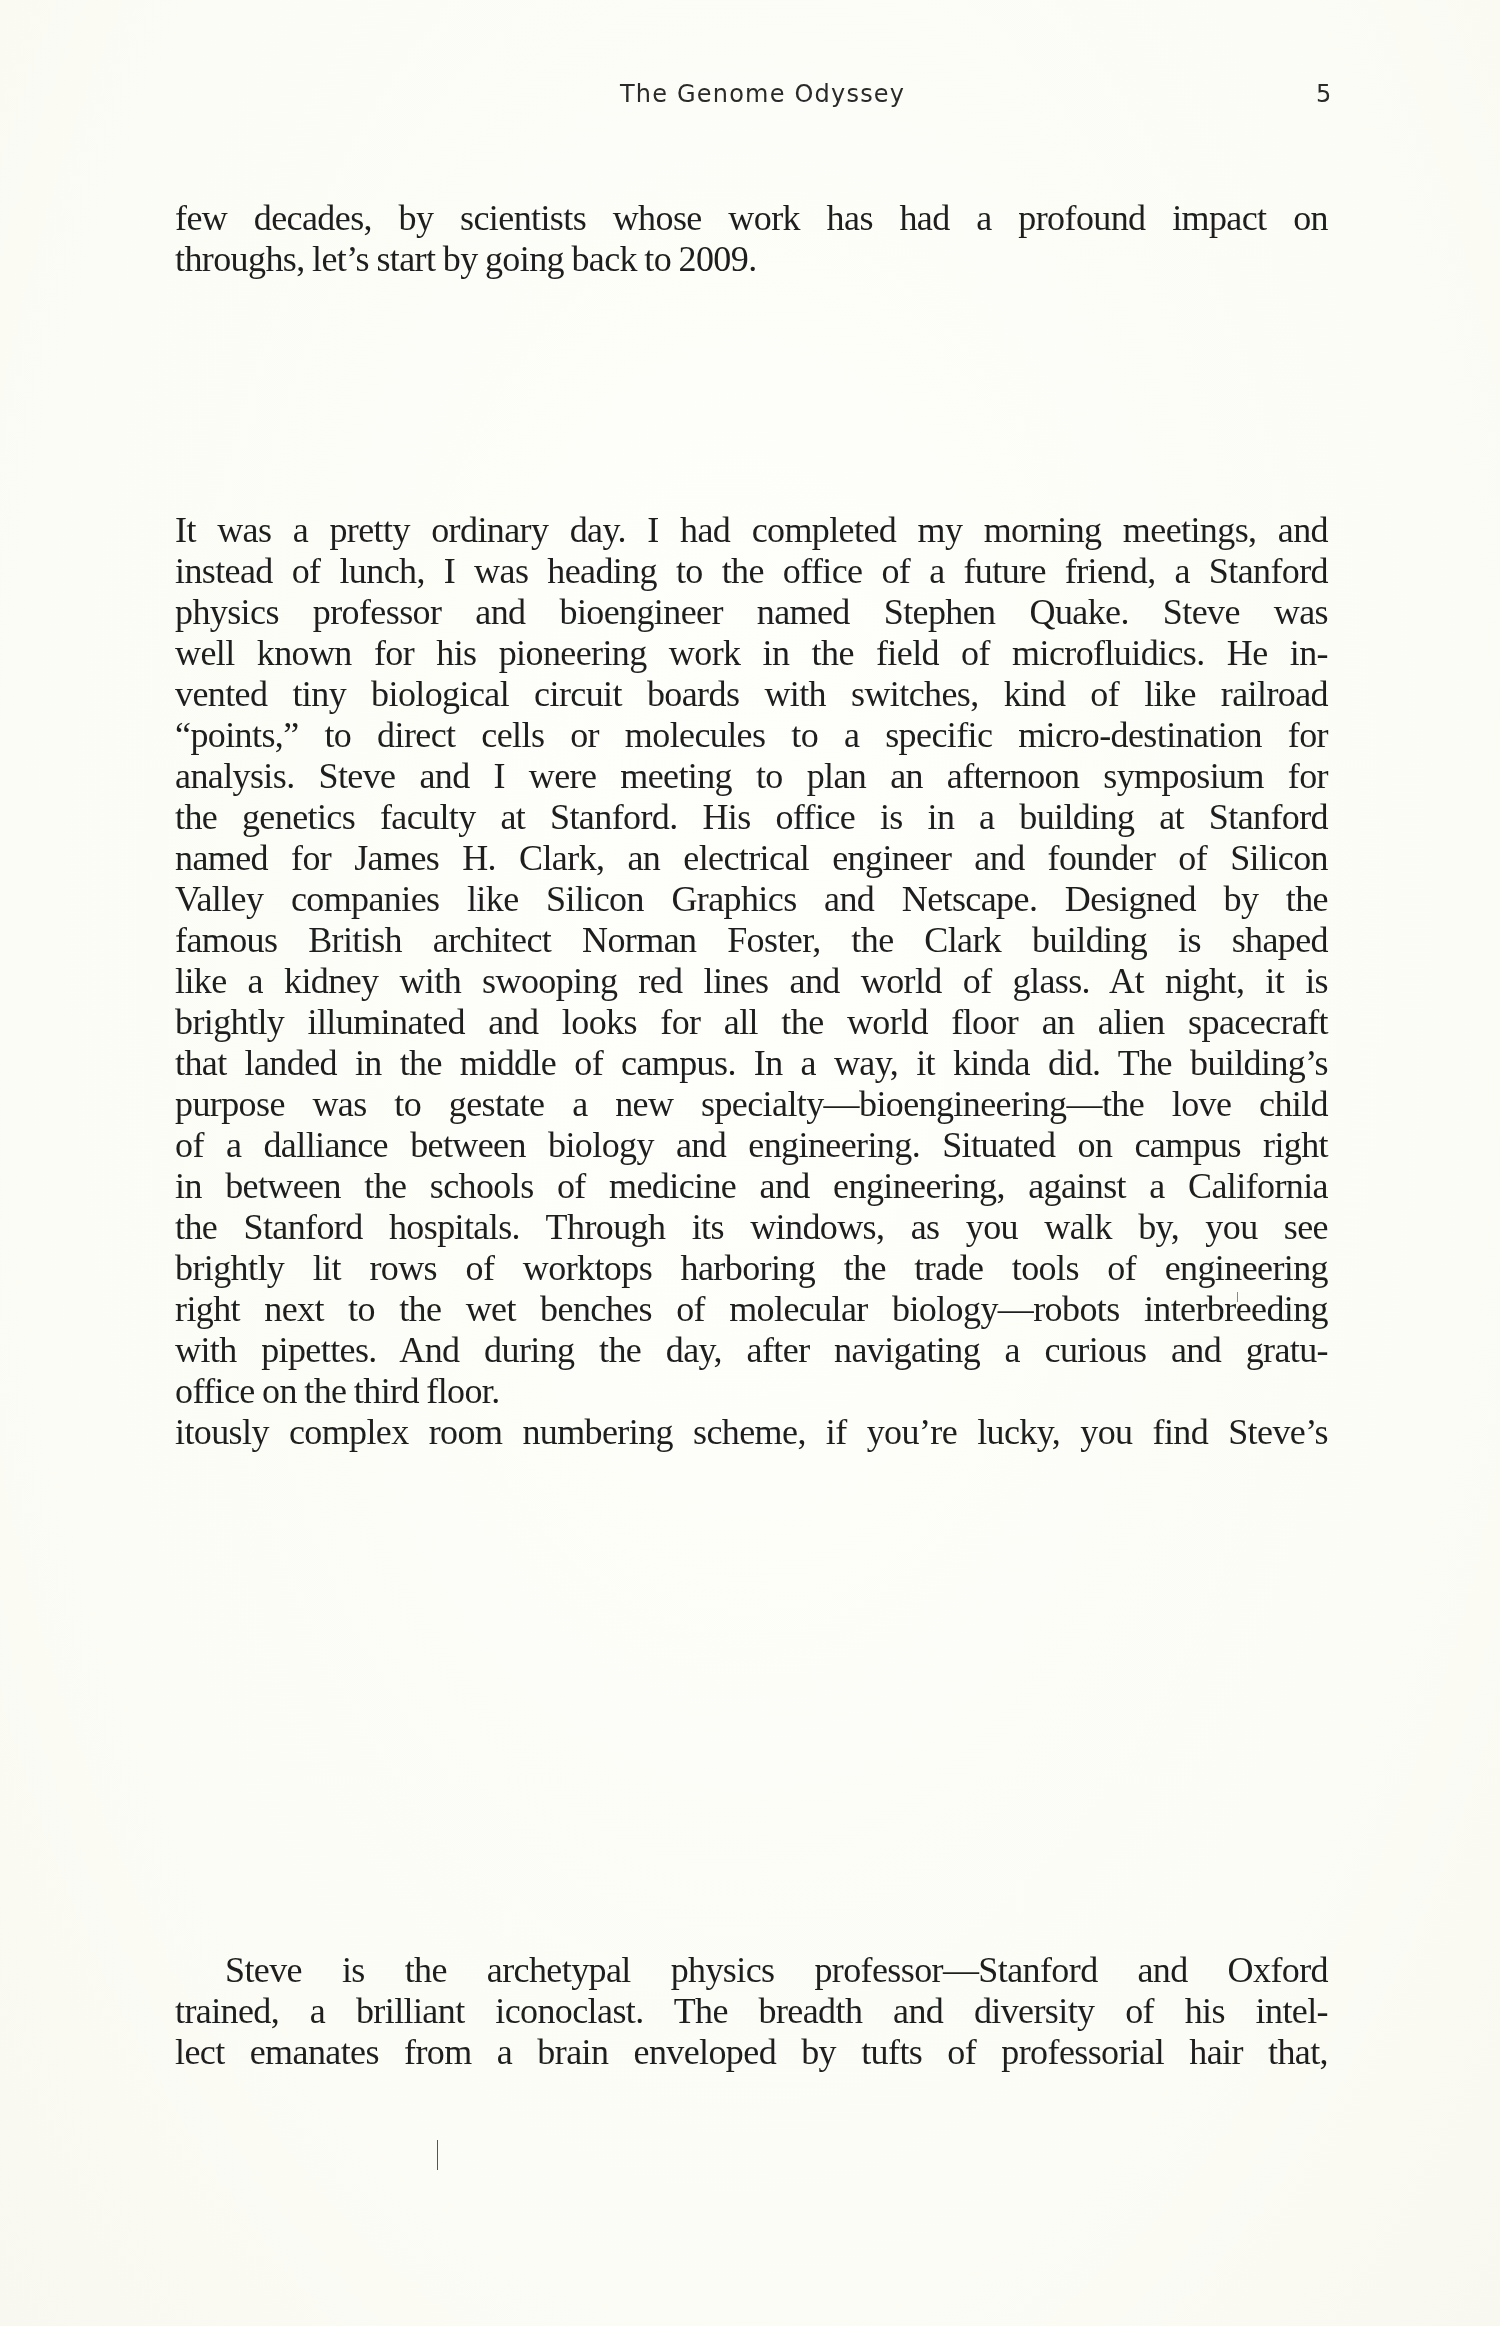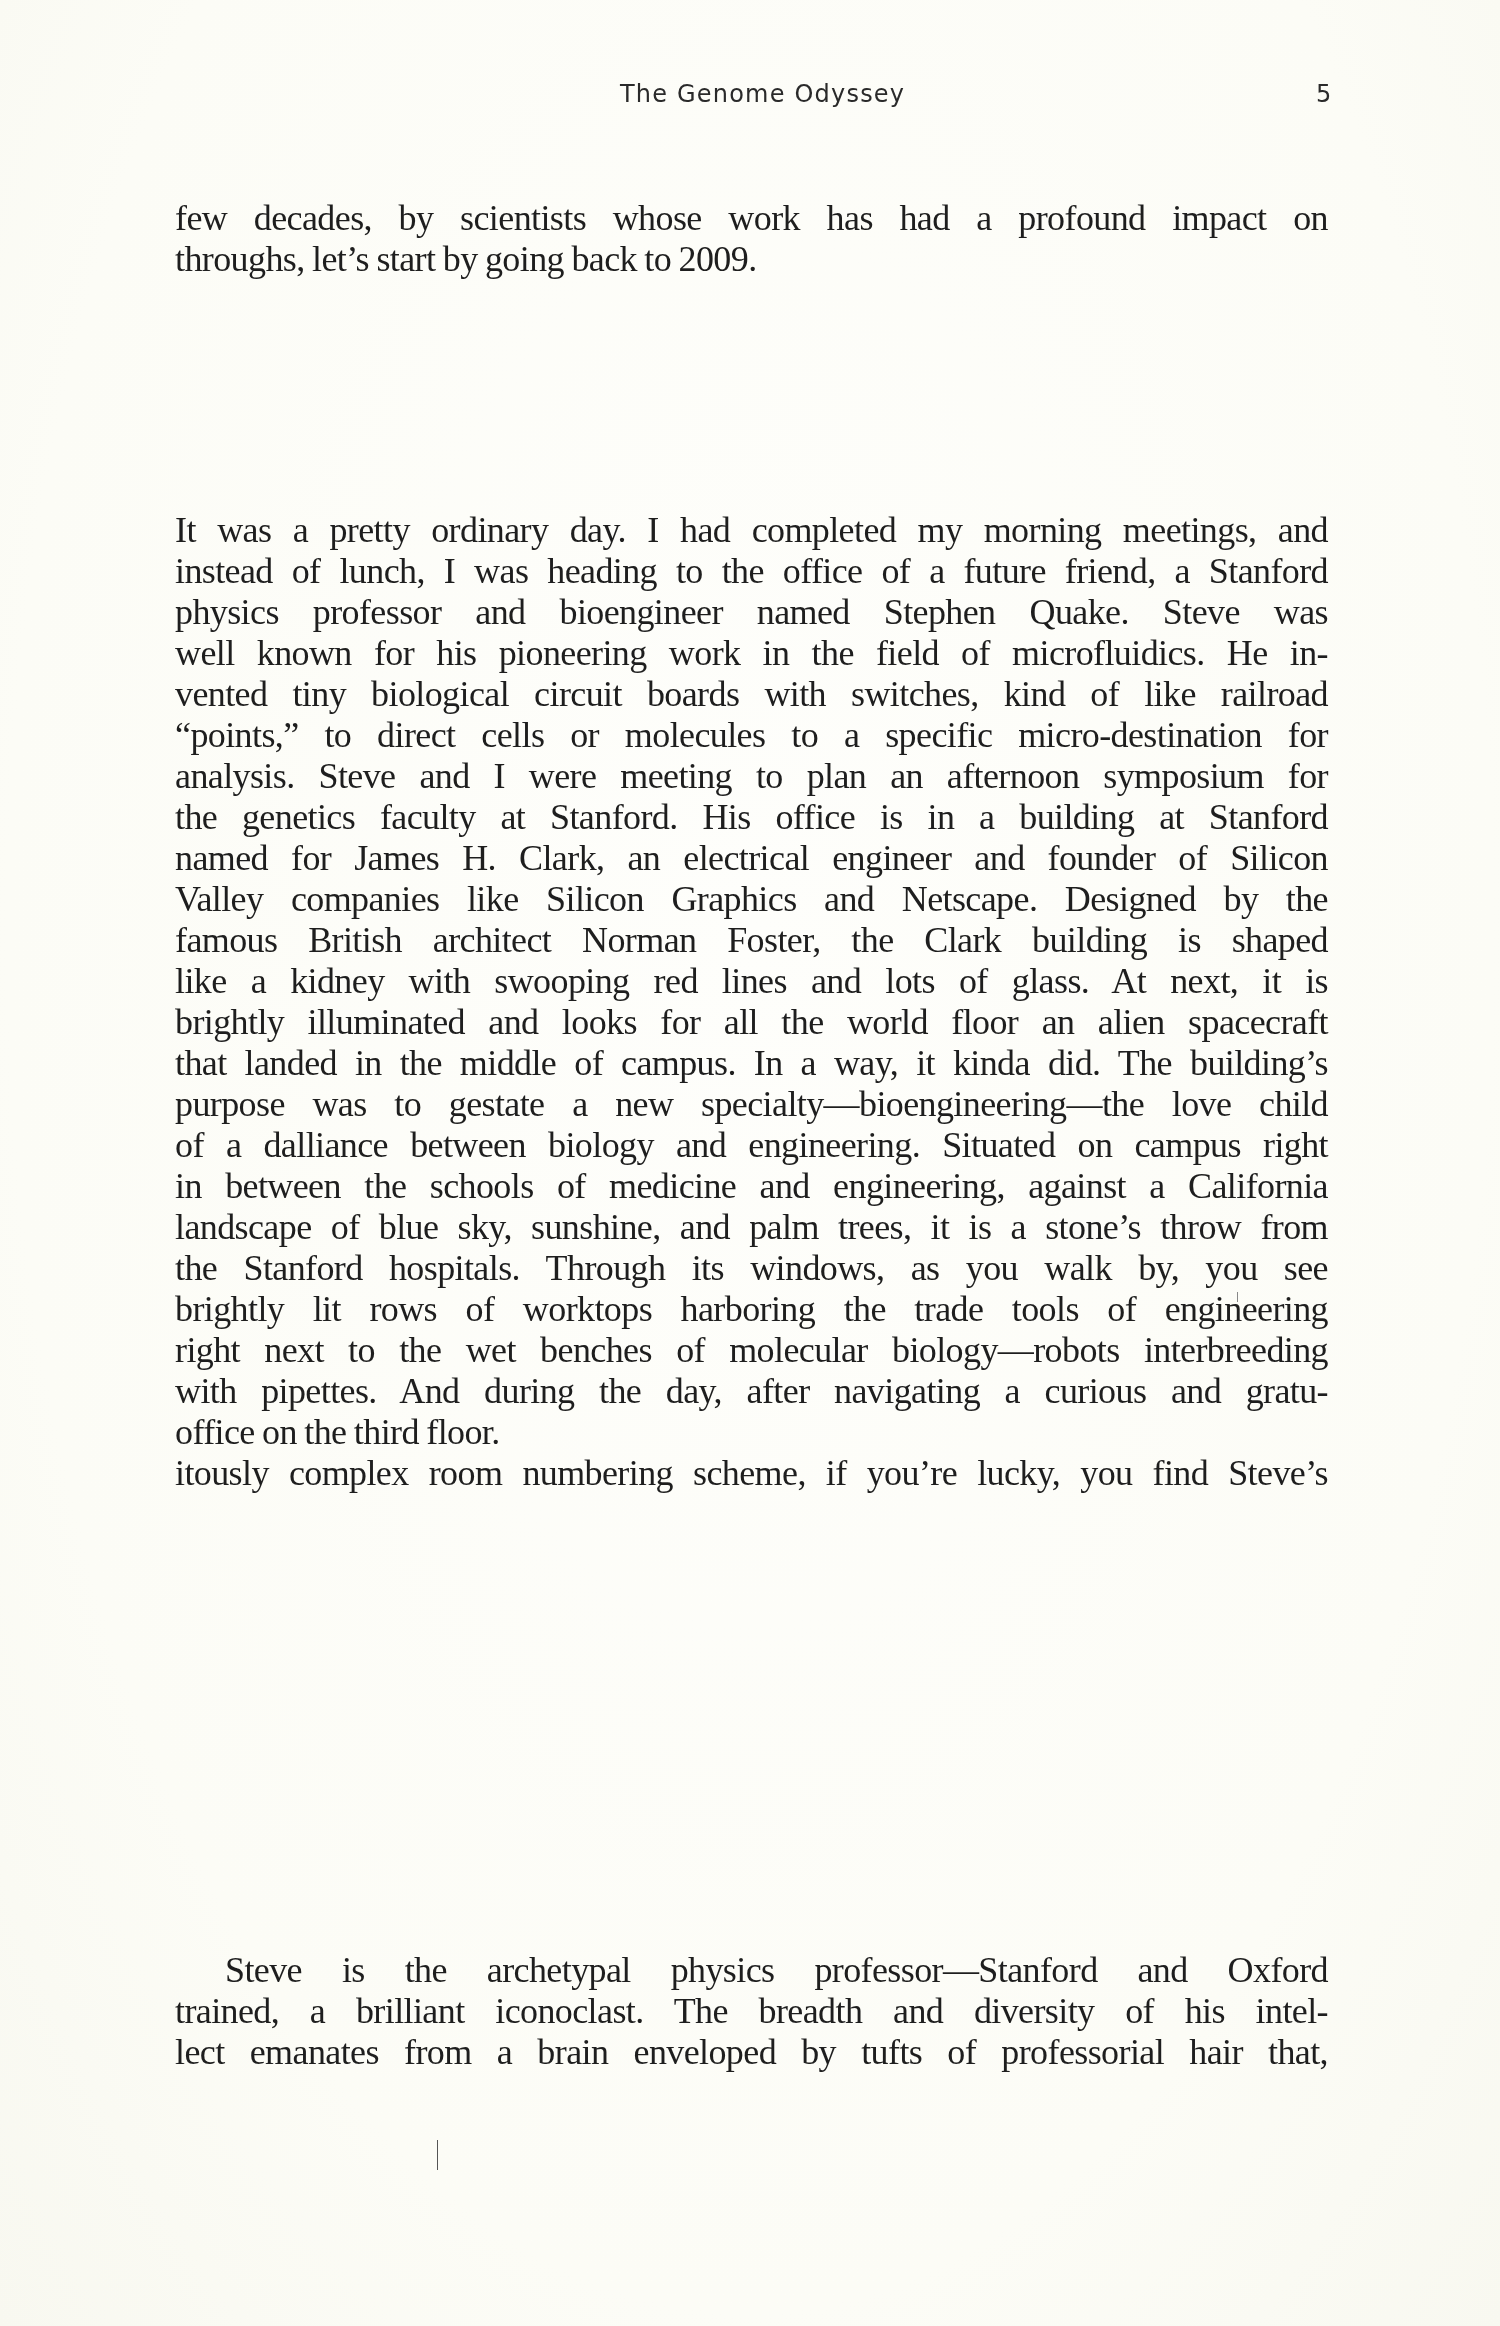--- a/index.html
+++ b/index.html
@@ -95,27 +95,26 @@
     <span class="line">instead of lunch, I was heading to the office of a future friend, a Stanford</span>
     <span class="line">physics professor and bioengineer named Stephen Quake. Steve was</span>
     <span class="line">well known for his pioneering work in the field of microfluidics. He in-</span>
     <span class="line">vented tiny biological circuit boards with switches, kind of like railroad</span>
     <span class="line">“points,” to direct cells or molecules to a specific micro-destination for</span>
     <span class="line">analysis. Steve and I were meeting to plan an afternoon symposium for</span>
     <span class="line">the genetics faculty at Stanford. His office is in a building at Stanford</span>
     <span class="line">named for James H. Clark, an electrical engineer and founder of Silicon</span>
     <span class="line">Valley companies like Silicon Graphics and Netscape. Designed by the</span>
     <span class="line">famous British architect Norman Foster, the Clark building is shaped</span>
-    <span class="line">like a kidney with swooping red lines and lots of glass. At next, it is</span>
+    <span class="line">like a kidney with swooping red lines and world of glass. At night, it is</span>
     <span class="line">brightly illuminated and looks for all the world floor an alien spacecraft</span>
     <span class="line">that landed in the middle of campus. In a way, it kinda did. The building’s</span>
     <span class="line">purpose was to gestate a new specialty—bioengineering—the love child</span>
     <span class="line">of a dalliance between biology and engineering. Situated on campus right</span>
     <span class="line">in between the schools of medicine and engineering, against a California</span>
-    <span class="line">landscape of blue sky, sunshine, and palm trees, it is a stone’s throw from</span>
     <span class="line">the Stanford hospitals. Through its windows, as you walk by, you see</span>
     <span class="line">brightly lit rows of worktops harboring the trade tools of engineering</span>
     <span class="line">right next to the wet benches of molecular biology—robots interbreeding</span>
     <span class="line">with pipettes. And during the day, after navigating a curious and gratu-</span>
     <span class="line last">office on the third floor.</span>
     <span class="line">itously complex room numbering scheme, if you’re lucky, you find Steve’s</span>
   </div>
 
   <div class="body-text block-3">
     <span class="line indent">Steve is the archetypal physics professor—Stanford and Oxford</span>

